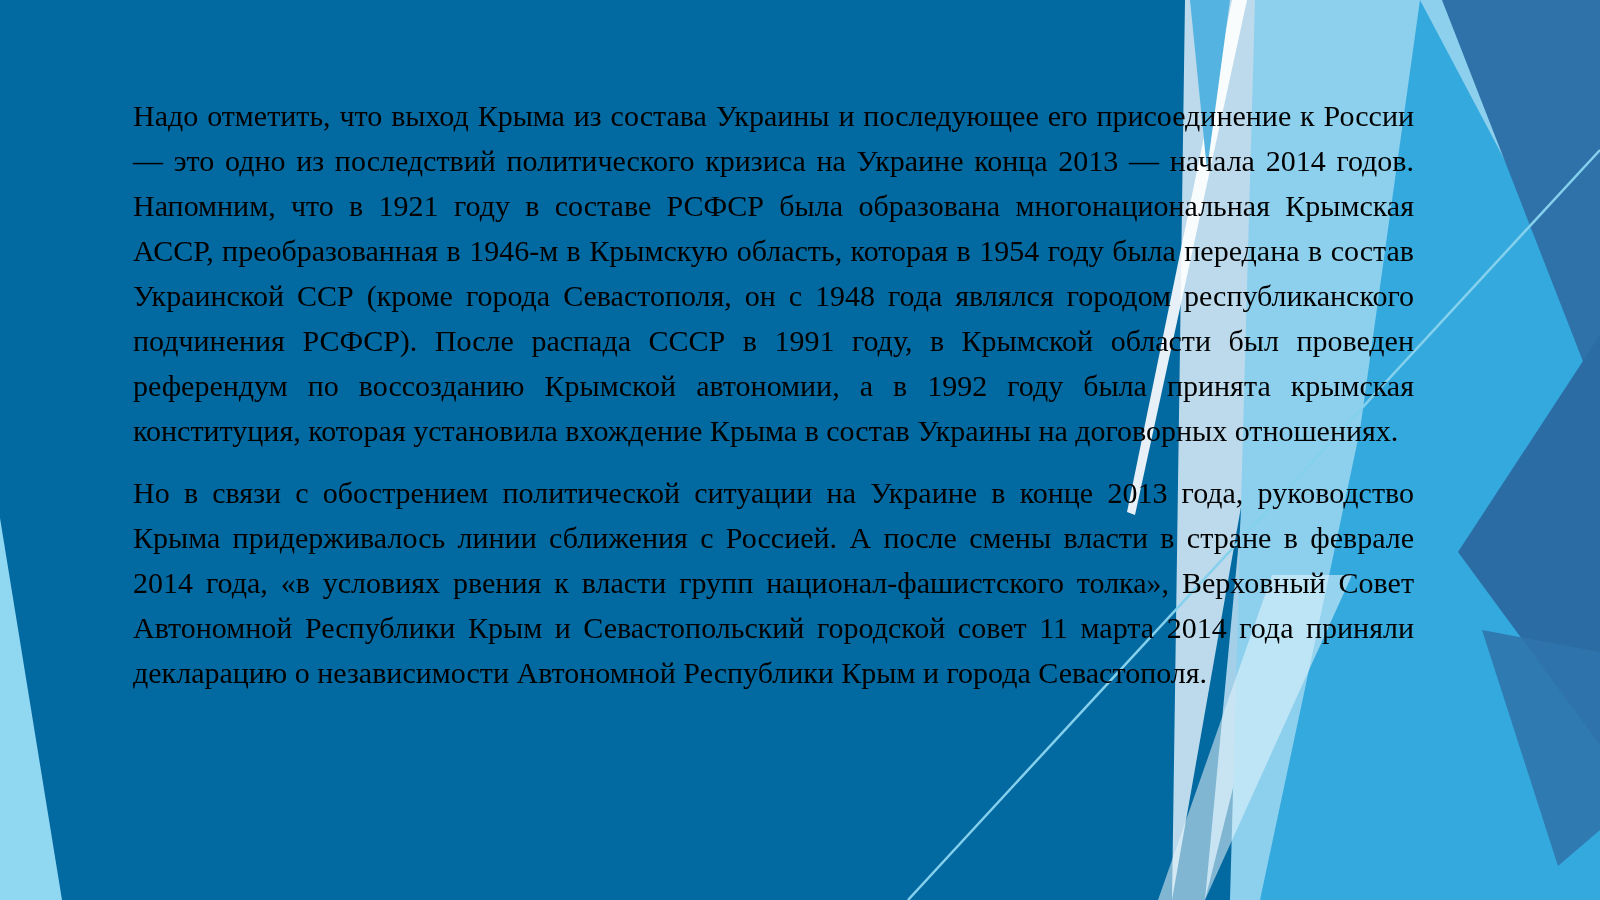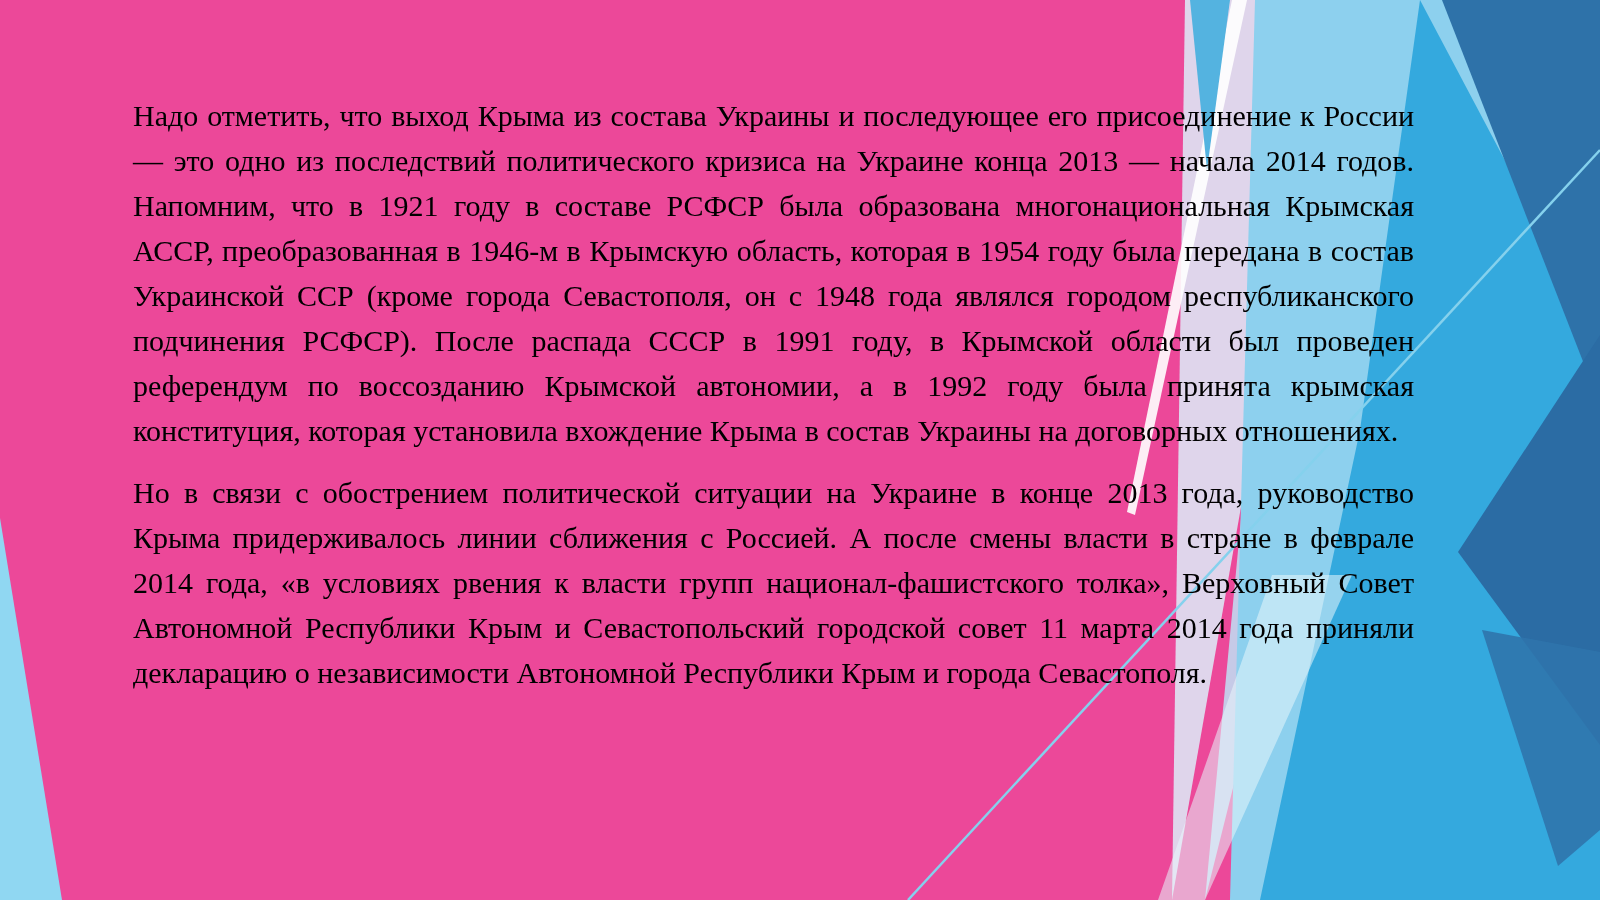--- a/index.html
+++ b/index.html
@@ -5,21 +5,21 @@
   html, body {
     margin: 0;
     padding: 0;
     background: #ffffff;
   }
   .slide {
     position: relative;
     width: 1600px;
     height: 900px;
     overflow: hidden;
-    background: #ec4899;
+    background: #0369a1;
     font-family: "Liberation Serif", "DejaVu Serif", serif;
   }
   .decor {
     position: absolute;
     top: 0;
     left: 0;
     width: 1600px;
     height: 900px;
     pointer-events: none;
   }

